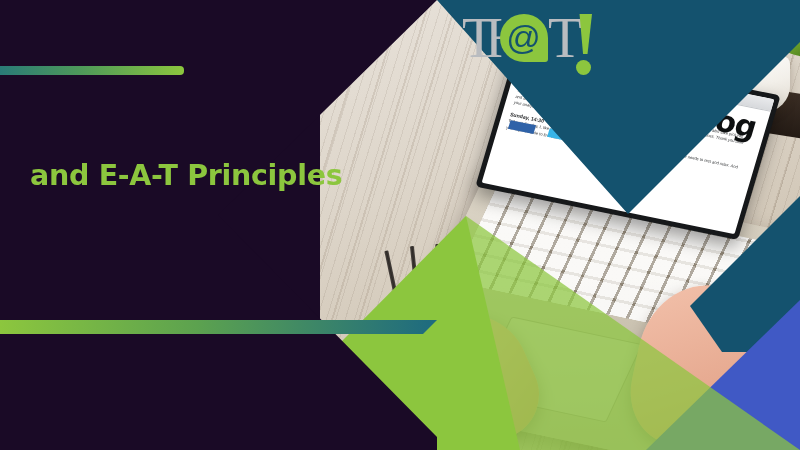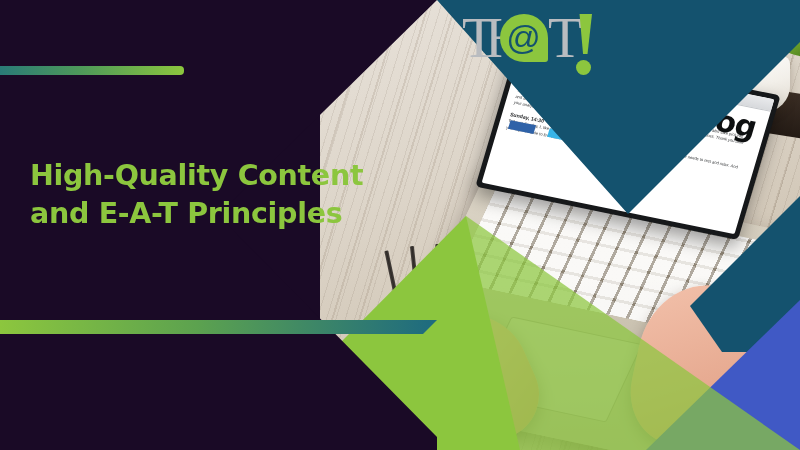--- a/index.html
+++ b/index.html
@@ -453,21 +453,20 @@
   <div class="shape teal-right"></div>
   <div class="shape blue-right"></div>
   <div class="shape green-soft"></div>
   <div class="shape green-solid"></div>
   <div class="shape purple-main"></div>
 
   <div class="rule rule-top"></div>
   <div class="rule rule-bottom"></div>
 
   <div class="title">
-    <span class="l1">High-Quality Content</span>
     <span class="l2">and E-A-T Principles</span>
   </div>
 
   <div class="logo">
     <div class="logo-word">
       <span class="logo-t1">T</span>
       <span class="logo-h">H</span>
       <span class="logo-at">@</span>
       <span class="logo-t2">T</span>
       <span class="logo-bang"></span>

